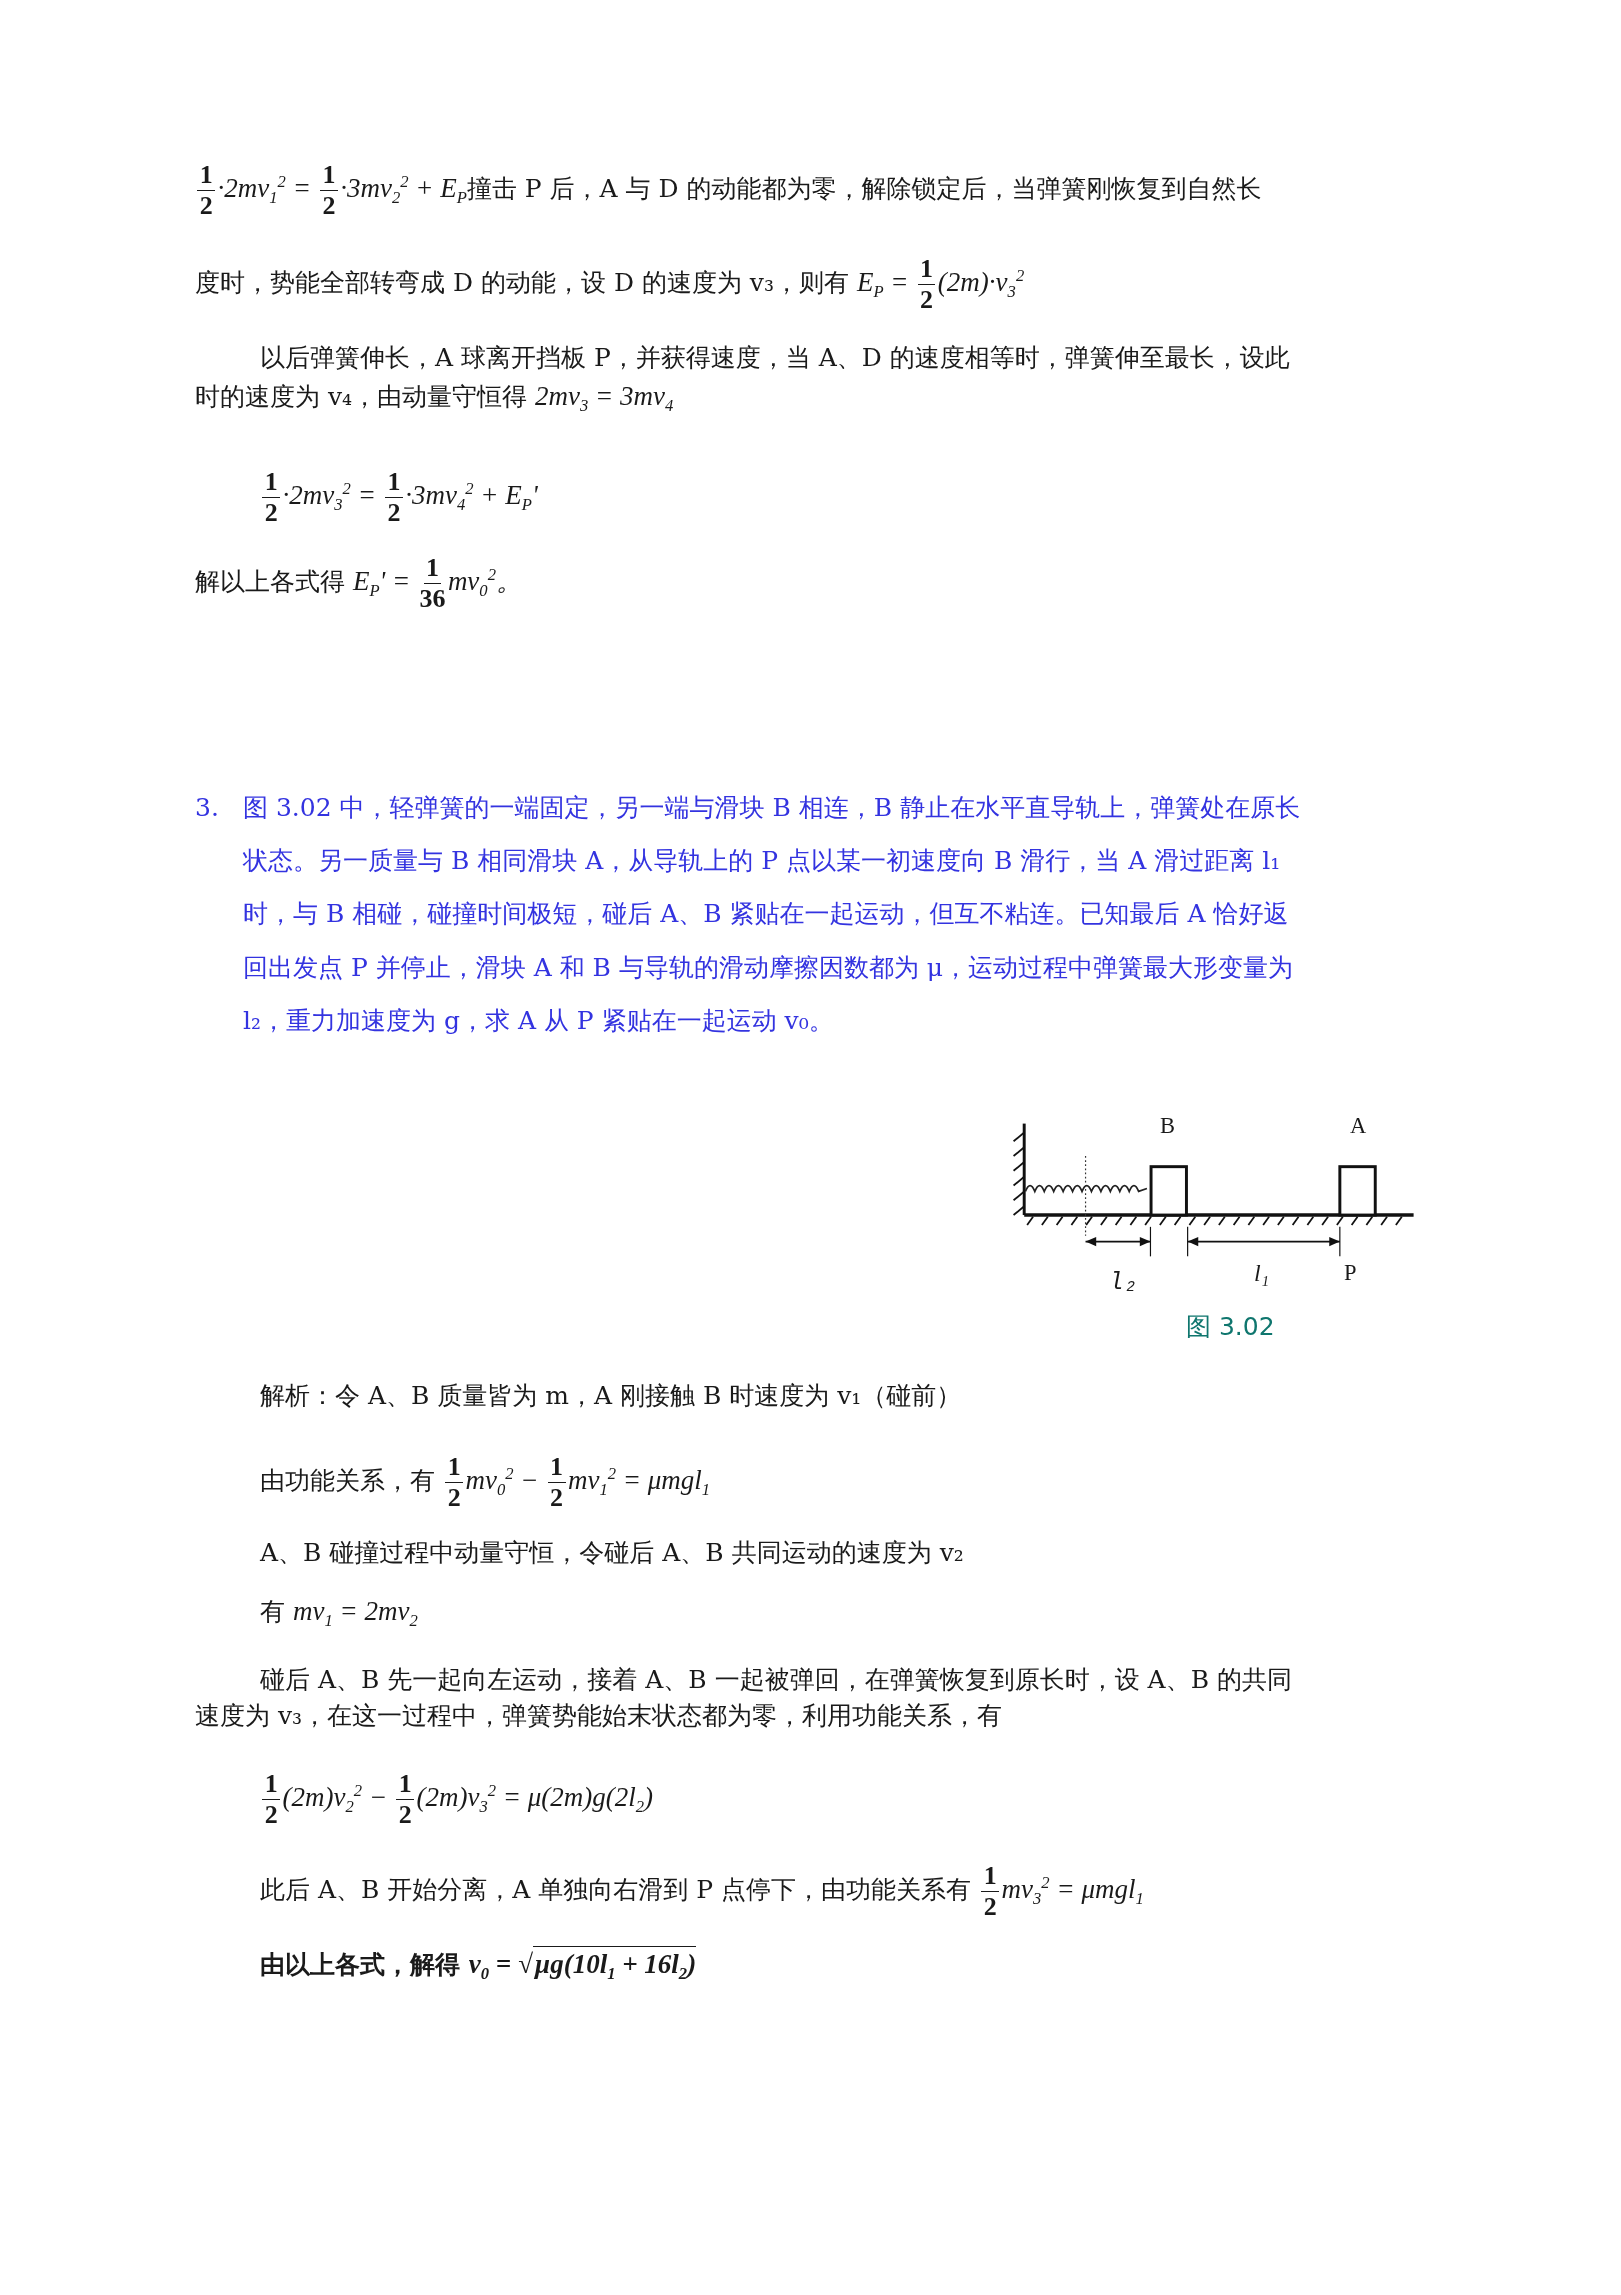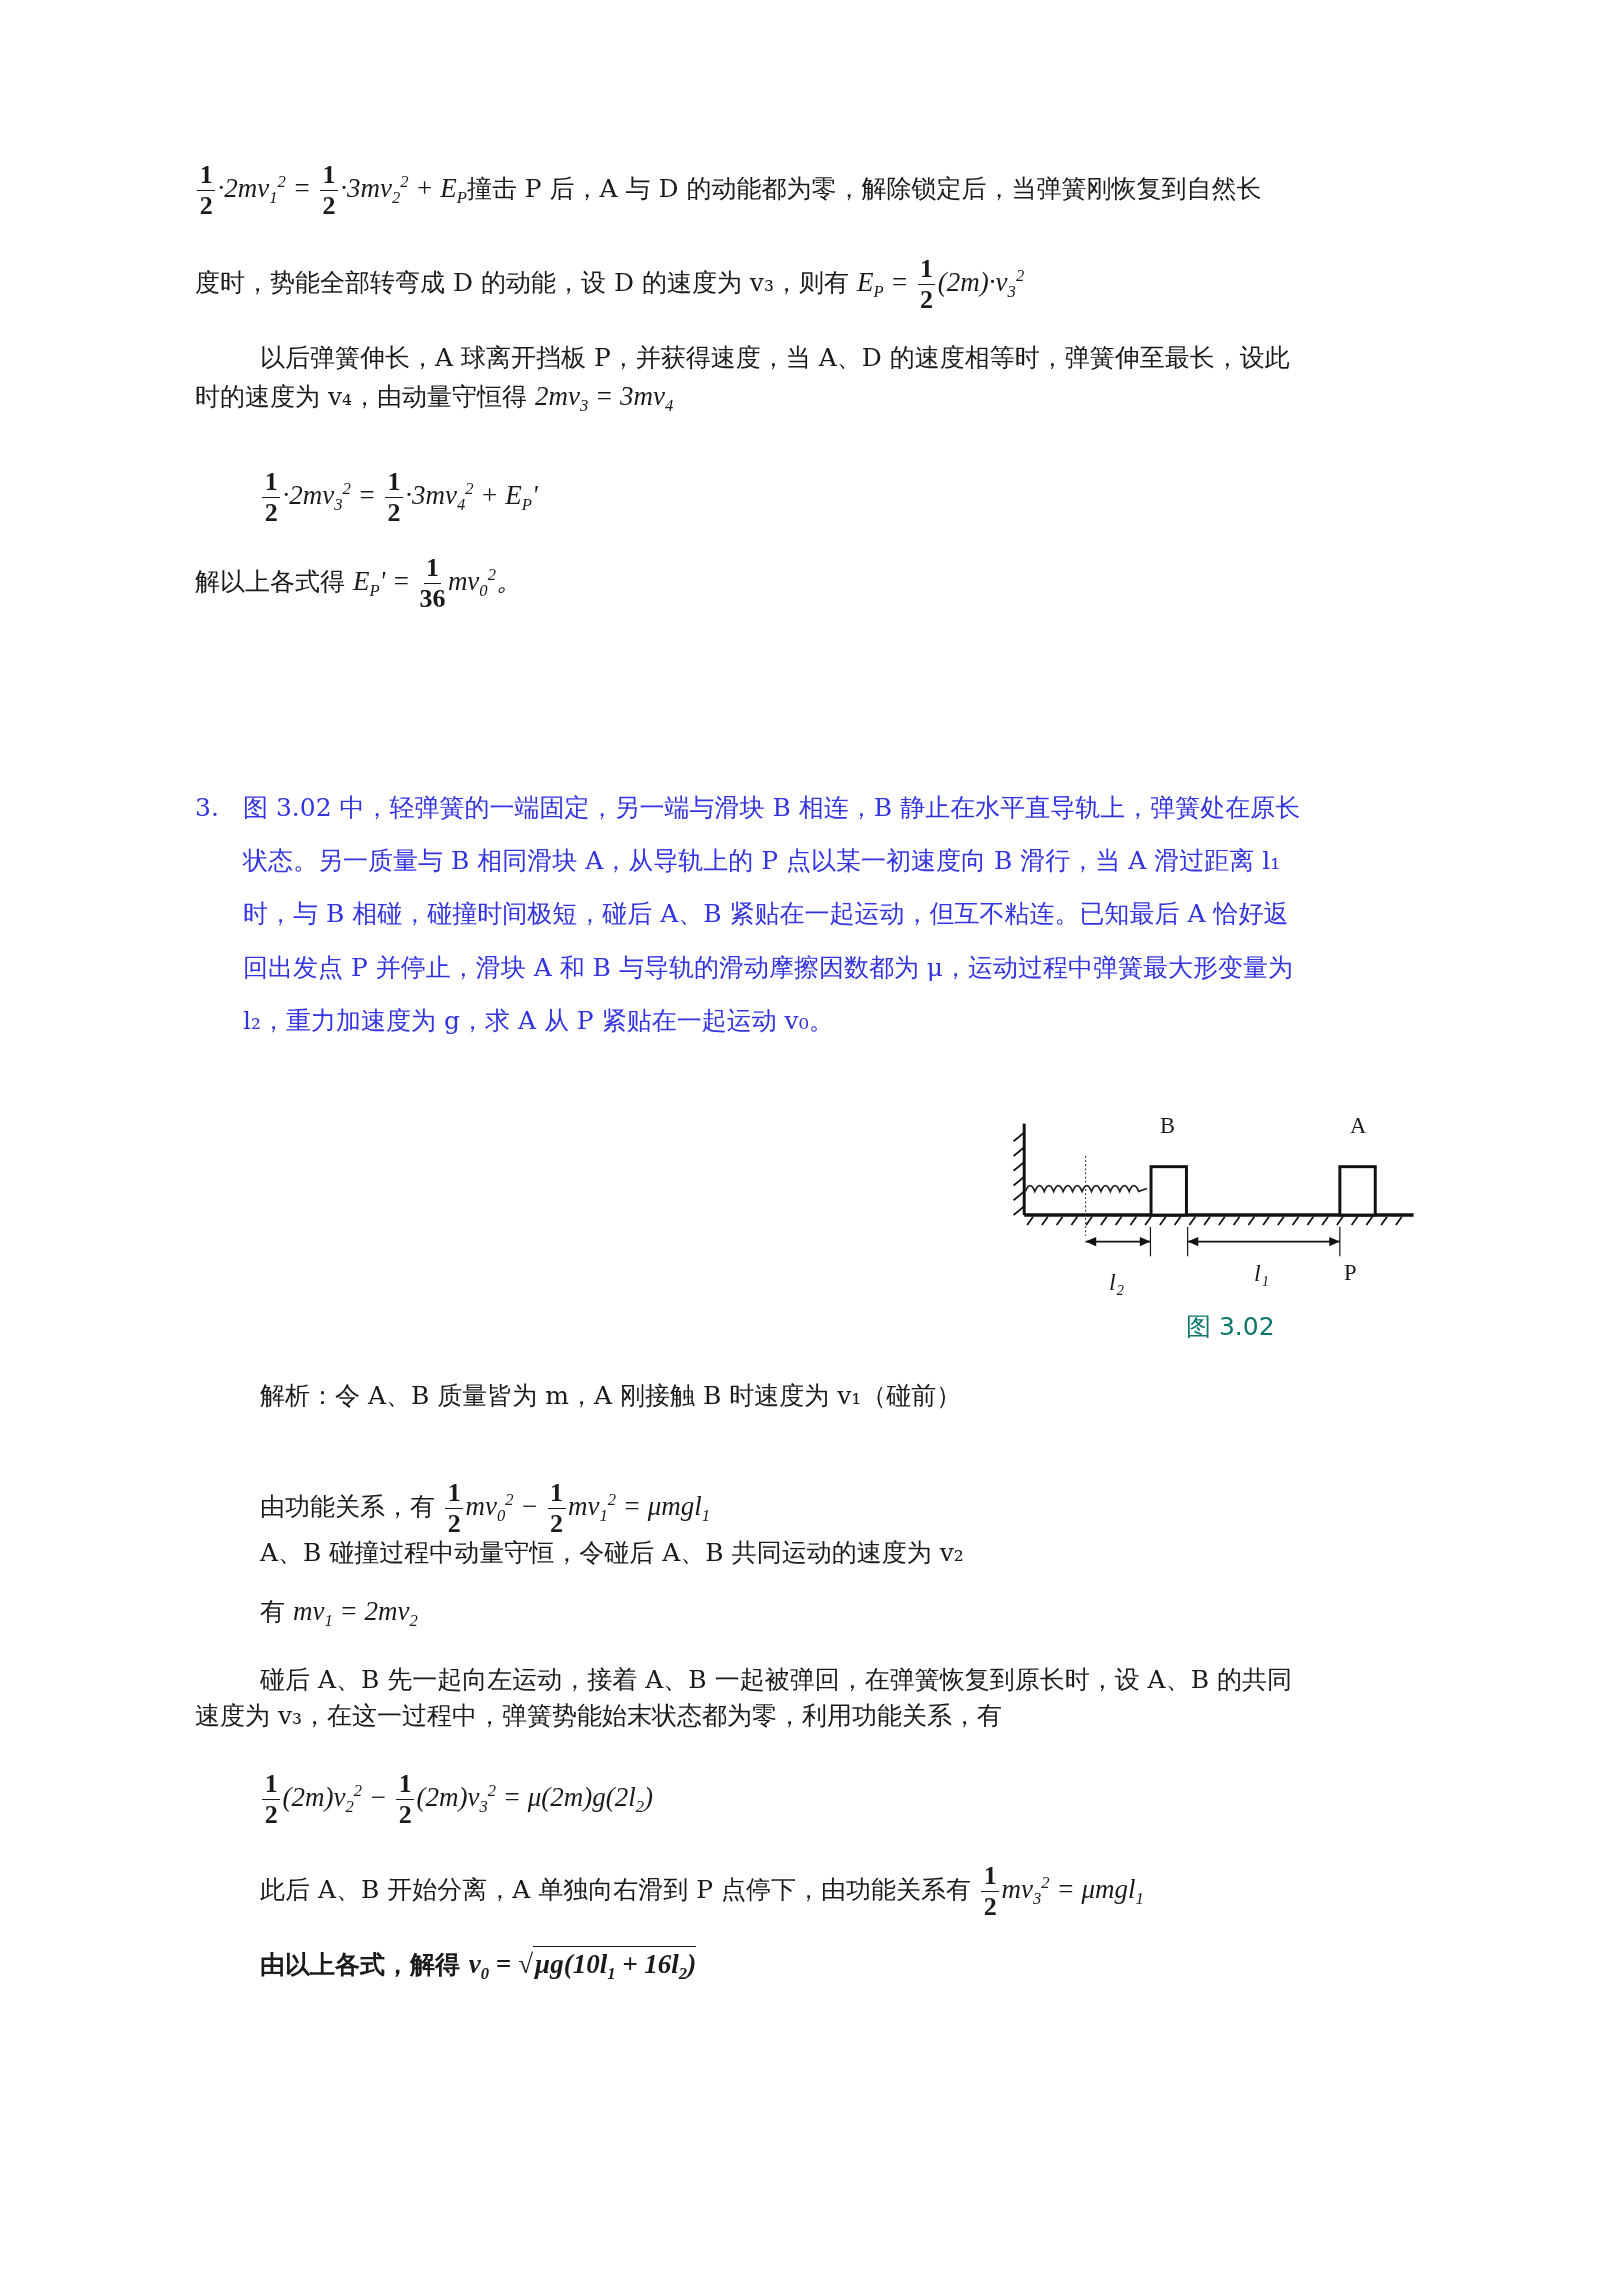--- a/index.html
+++ b/index.html
@@ -133,26 +133,26 @@
     <line x1="317" y1="240" x2="575" y2="240" stroke="#111" stroke-width="3"></line>
     <polygon points="317,240 335,232 335,248" fill="#111"></polygon>
     <polygon points="575,240 557,232 557,248" fill="#111"></polygon>
     <line x1="317" y1="215" x2="317" y2="265" stroke="#111" stroke-width="2"></line>
     <line x1="575" y1="215" x2="575" y2="265" stroke="#111" stroke-width="2"></line>
   </svg>
   <span style="position:absolute; left:160px; top:13px; font-size:22.5px; font-family:'Liberation Serif',serif;">B</span>
   <span style="position:absolute; left:350px; top:13px; font-size:22.5px; font-family:'Liberation Serif',serif;">A</span>
   <span style="position:absolute; left:344px; top:160px; font-size:22.5px; font-family:'Liberation Serif',serif;">P</span>
   <span style="position:absolute; left:254px; top:160px; font-size:24px; font-style:italic; font-family:'Liberation Serif',serif;">l₁</span>
-  <span style="position:absolute; left:109px; top:169px; font-size:24px; font-style:italic; font-family:Liberation Serif, serif;">l₂</span>
+  <span style="position:absolute; left:109px; top:169px; font-size:24px; font-style:italic; font-family:Liberation Mono, monospace;">l₂</span>
 </div>
 <div class="caption">图 3.02</div>
 
 <div class="line indent" style="top:1378px;">解析：令 A、B 质量皆为 m，A 刚接触 B 时速度为 v₁（碰前）</div>
-<div class="line indent" style="top:1452px;margin-top:26px;">
+<div class="line indent" style="top:1452px;">
   <span>由功能关系，有</span>
   <span class="m"><span class="frac">
         <span class="num">1</span>
         <span>2</span>
       </span>mv<sub>0</sub><sup>2</sup> − <span class="frac">
         <span class="num">1</span>
         <span>2</span>
       </span>mv<sub>1</sub><sup>2</sup> = <span class="mu">μ</span>mgl<sub>1</sub></span>
 </div>
 <div class="line indent" style="top:1535px;">A、B 碰撞过程中动量守恒，令碰后 A、B 共同运动的速度为 v₂</div>

